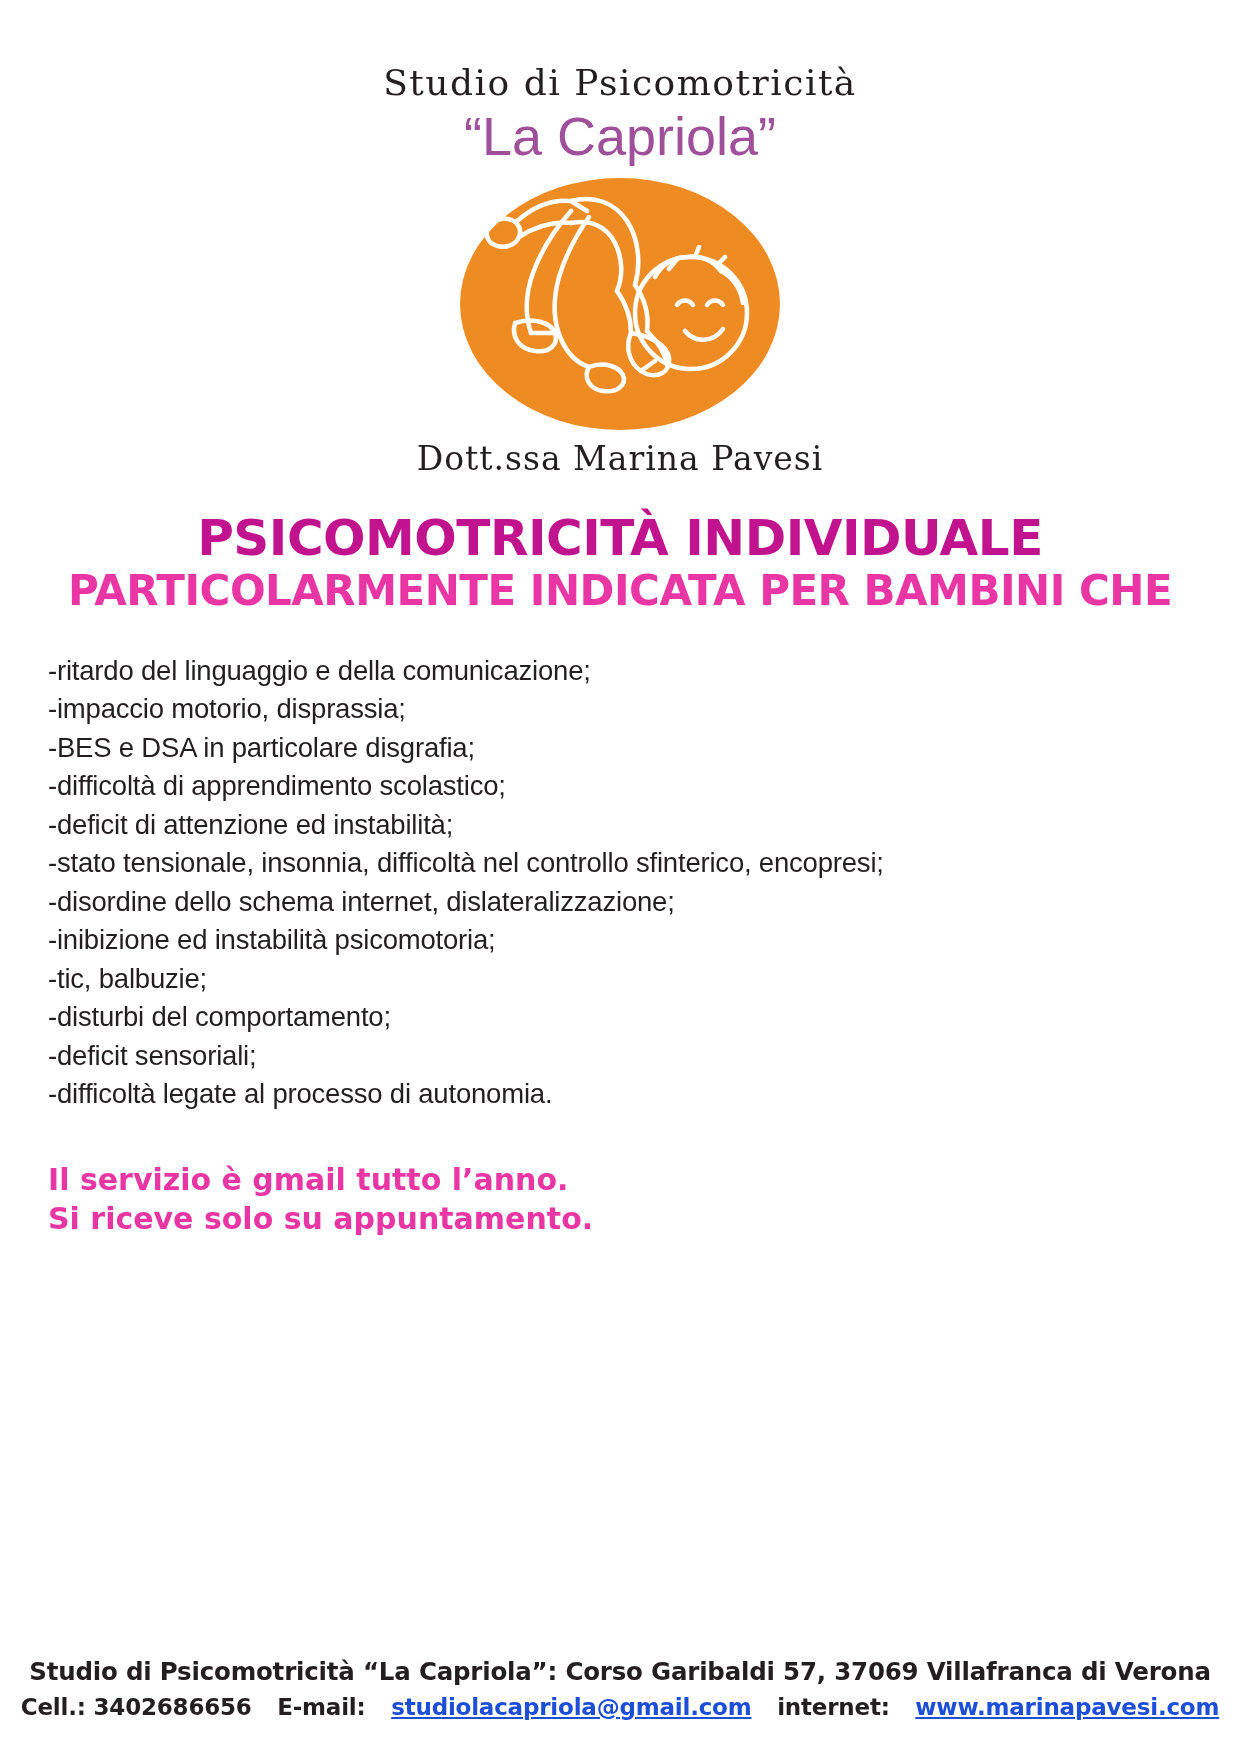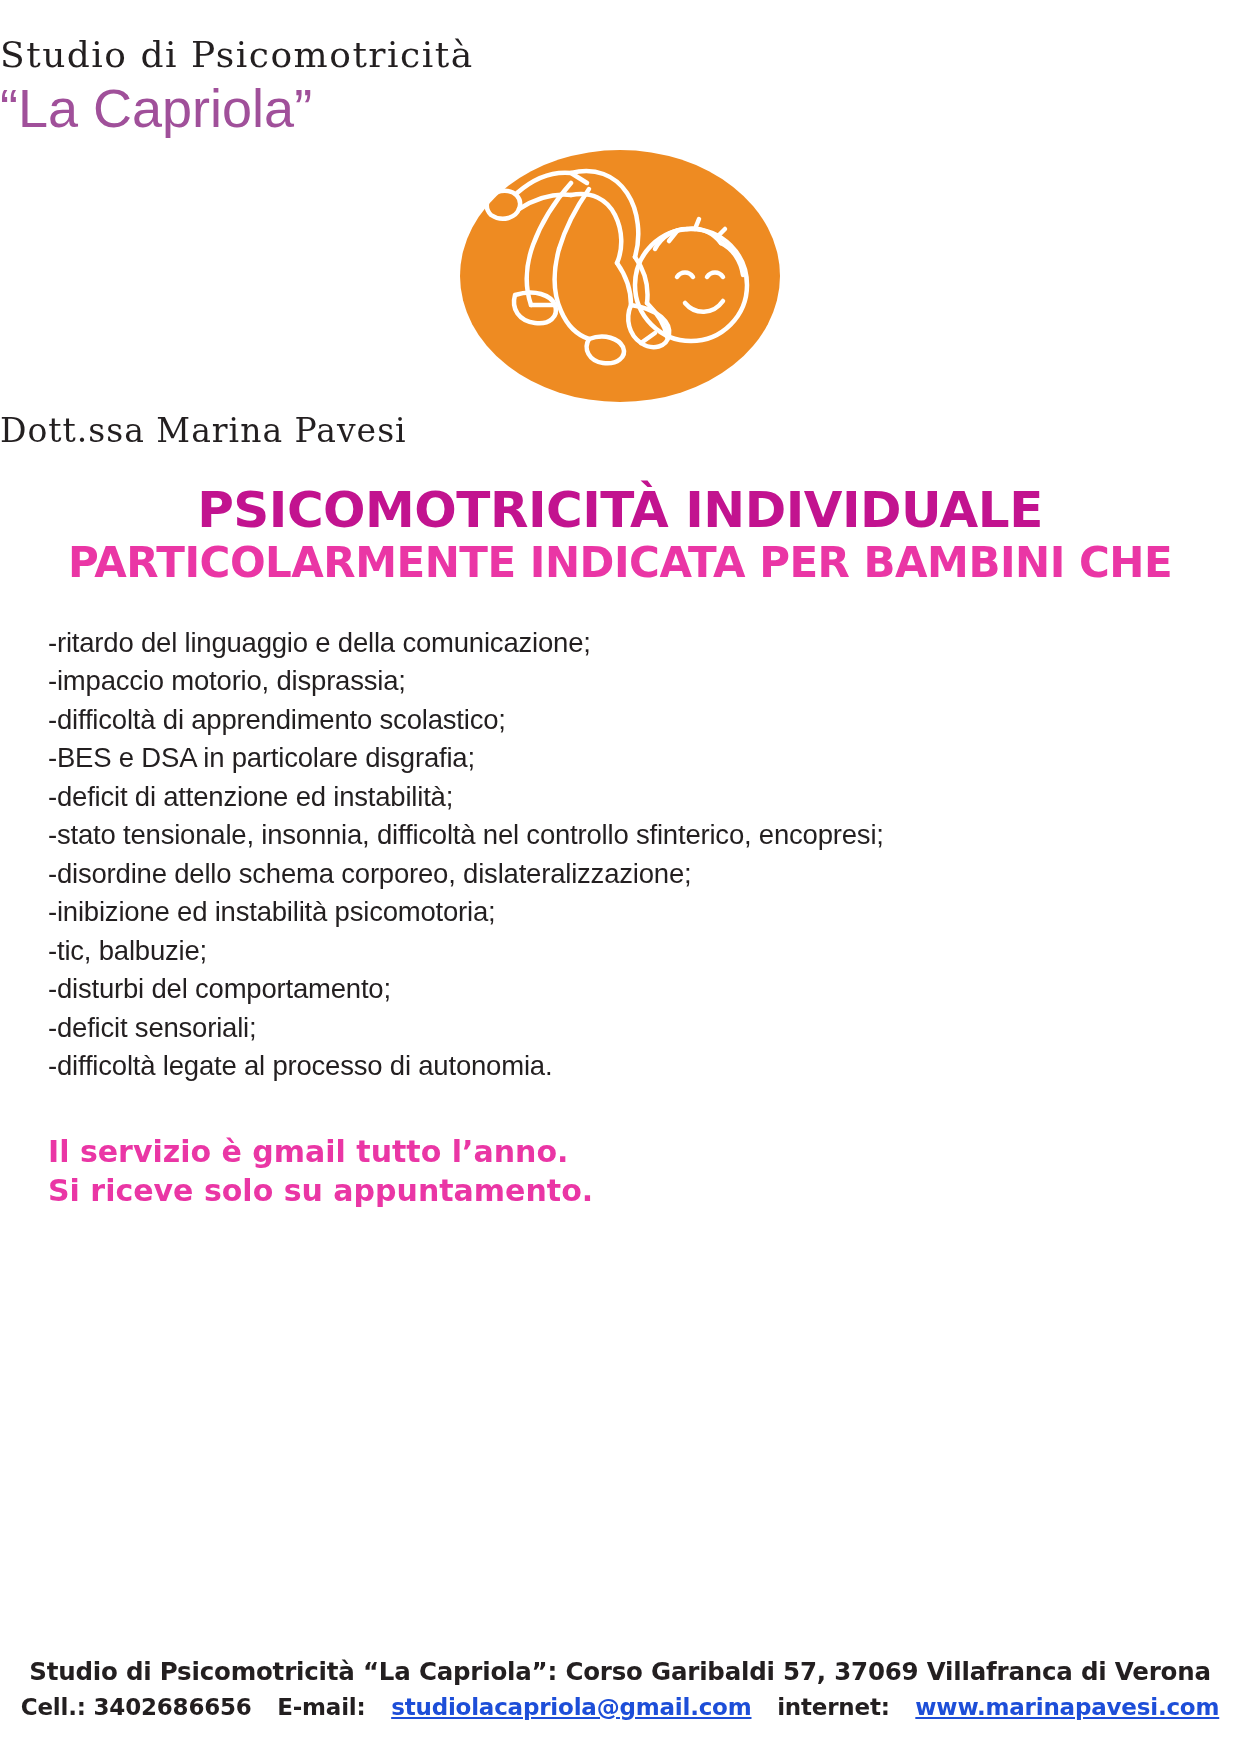--- a/index.html
+++ b/index.html
@@ -17,21 +17,22 @@
   }
   .page {
     position: relative;
     width: 1240px;
     height: 1754px;
     box-sizing: border-box;
   }
 
   
   .logo-block {
-    padding-top: 34px;
+    padding-top: 62px;
+    text-align: center;
   }
   .logo-line1 {
     font-family: "DejaVu Serif", serif;
     font-size: 36px;
     letter-spacing: 1.5px;
     color: #231f20;
     font-weight: 400;
   }
   .logo-line2 {
     font-family: Liberation Sans, sans-serif;
@@ -190,25 +191,25 @@
   </div>
 
   <div class="headings">
     <div class="h-main">PSICOMOTRICITÀ INDIVIDUALE</div>
     <div class="h-sub">PARTICOLARMENTE INDICATA PER BAMBINI CHE</div>
   </div>
 
   <div class="list">
     <div class="list-item">-ritardo del linguaggio e della comunicazione;</div>
     <div class="list-item">-impaccio motorio, disprassia;</div>
+    <div class="list-item">-BES e DSA in particolare disgrafia;</div>
     <div class="list-item">-difficoltà di apprendimento scolastico;</div>
-    <div class="list-item">-BES e DSA in particolare disgrafia;</div>
     <div class="list-item">-deficit di attenzione ed instabilità;</div>
     <div class="list-item">-stato tensionale, insonnia, difficoltà nel controllo sfinterico, encopresi;</div>
-    <div class="list-item">-disordine dello schema corporeo, dislateralizzazione;</div>
+    <div class="list-item">-disordine dello schema internet, dislateralizzazione;</div>
     <div class="list-item">-inibizione ed instabilità psicomotoria;</div>
     <div class="list-item">-tic, balbuzie;</div>
     <div class="list-item">-disturbi del comportamento;</div>
     <div class="list-item">-deficit sensoriali;</div>
     <div class="list-item">-difficoltà legate al processo di autonomia.</div>
   </div>
 
   <div class="note">
     <div class="note-line">Il servizio è gmail tutto l’anno.</div>
     <div class="note-line">Si riceve solo su appuntamento.</div>

